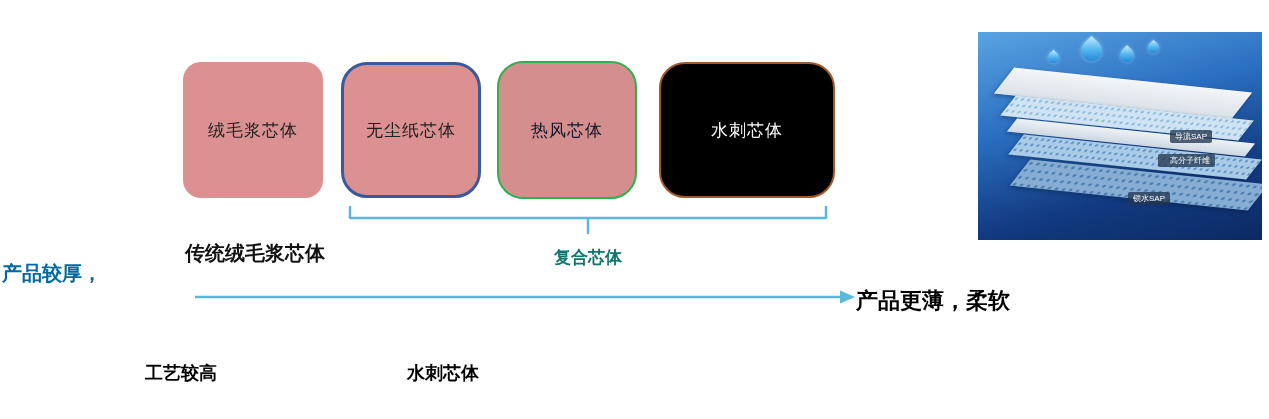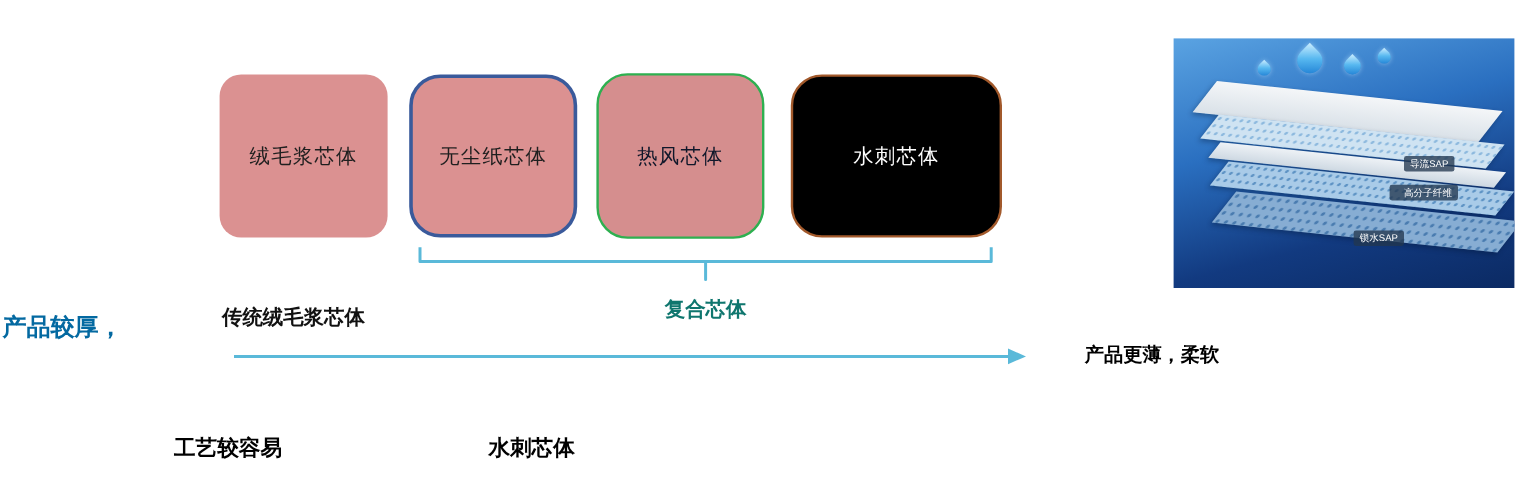--- a/index.html
+++ b/index.html
@@ -10,28 +10,28 @@
   .core-box {
     position:absolute; display:flex; align-items:center; justify-content:center;
     font-size:17px; color:#1f1f1f; letter-spacing:1px;
   }
   .box-fluff    { left:183px; top:62px; width:140px; height:136px; background:#DB9191; border-radius:18px; }
   .box-dustfree { left:341px; top:62px; width:140px; height:136px; background:#DB9191; border:3px solid #3A5A9B; border-radius:26px; }
   .box-hotair   { left:497px; top:61px; width:140px; height:138px; background:#D58E8E; border:2px solid #2EB050; border-radius:26px; color:#0f172a; }
   .box-spunlace { left:659px; top:62px; width:176px; height:136px; background:#000000; border:2px solid #A2592B; border-radius:26px; color:#ffffff; }
 
   
-  .traditional-label { position:absolute; left:185px; top:253px; font-size:17px; font-weight:600; color:#111; }
+  .traditional-label { position:absolute; left:185px; top:240px; font-size:20px; font-weight:600; color:#111; }
   .bracket-svg { position:absolute; left:348px; top:206px; }
   .composite-label { position:absolute; left:588px; top:246px; transform:translateX(-50%); font-size:17px; font-weight:600; color:#0f766e; white-space:nowrap; }
 
   
   .left-desc { position:absolute; left:2px; top:258px; font-size:20px; font-weight:600; line-height:30px; color:#0369a1; }
   .arrow-svg { position:absolute; left:195px; top:288px; }
-  .right-desc { position:absolute; left:856px; top:286px; font-size:16px; font-weight:600; color:#000; white-space:nowrap;margin-left:48px; }
+  .right-desc { position:absolute; left:856px; top:286px; font-size:22px; font-weight:600; color:#000; white-space:nowrap; }
 
   
   .process-label { position:absolute; top:361px; font-size:18px; font-weight:600; color:#000; white-space:nowrap; }
   .process-easy { left:145px; }
   .process-high { left:407px; }
   .process-very-high { left:826px; }
 
   
   .product-image {
     position:absolute; left:978px; top:32px; width:284px; height:208px; overflow:hidden;
@@ -94,21 +94,21 @@
   <div class="left-desc">
     <div>产品较厚，</div>
   </div>
 
   <svg class="arrow-svg" width="662" height="18" viewBox="0 0 662 18">
     <line x1="0" y1="9" x2="645" y2="9" stroke="#5AB9D9" stroke-width="2.5"></line>
     <polygon points="645,2.5 660,9 645,15.5" fill="#5AB9D9"></polygon>
   </svg>
   <div class="right-desc">产品更薄，柔软</div>
 
-  <div class="process-label process-easy">工艺较容易</div>
+  <div class="process-label process-easy">工艺较高</div>
   <div class="process-label process-high">水刺芯体</div>
 
   <div class="product-image">
     <span class="drop drop1"></span>
     <span class="drop drop2"></span>
     <span class="drop drop3"></span>
     <span class="drop drop4"></span>
 
     <div class="sheet sheet1"></div>
     <div class="sheet sheet2"></div>

